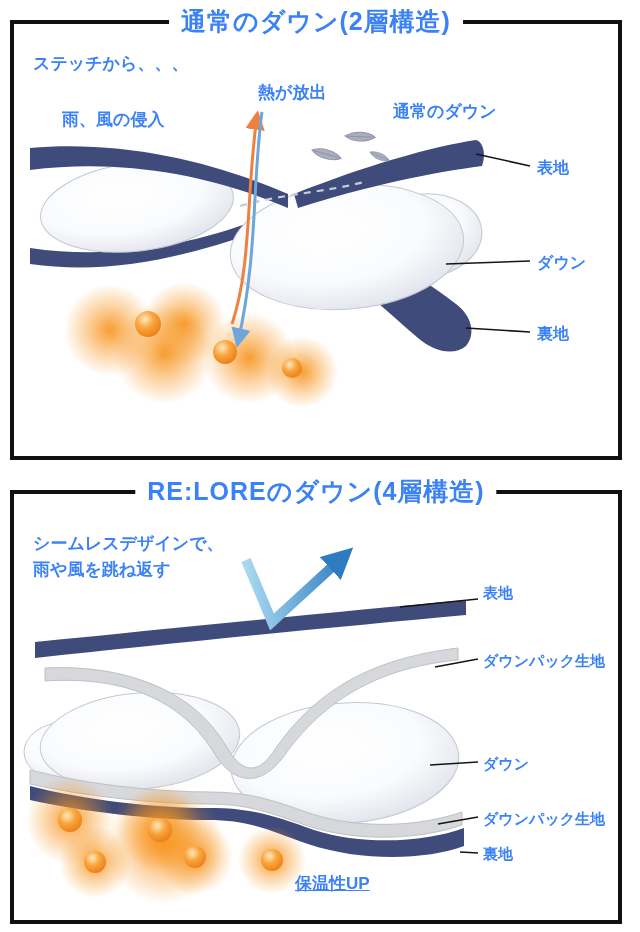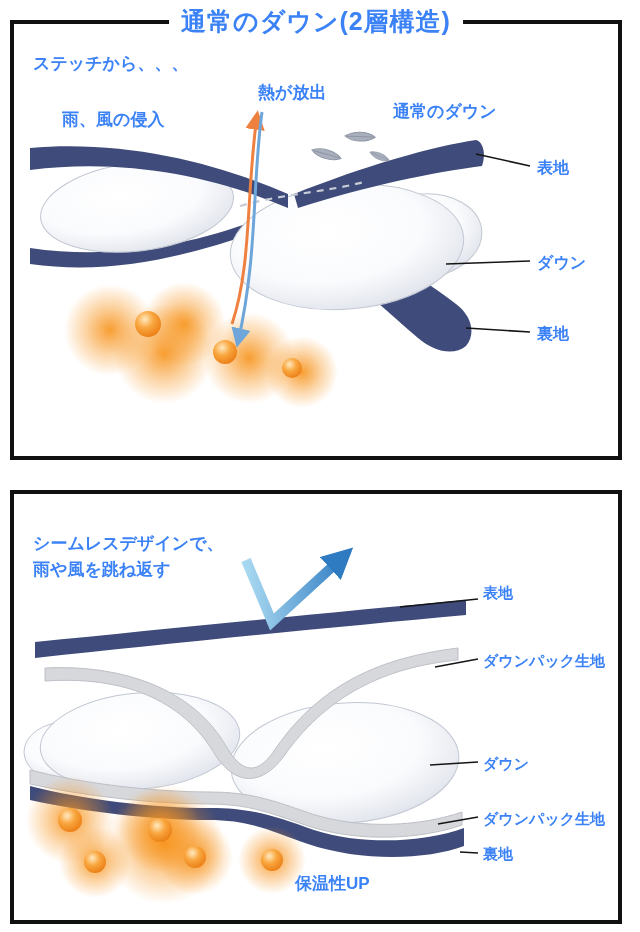--- a/index.html
+++ b/index.html
@@ -16,21 +16,21 @@
   .panel-title{
     position:absolute;top:-18px;left:50%;transform:translateX(-50%);
     background:#ffffff;padding:0 12px;font-size:25px;font-weight:700;
     white-space:nowrap;letter-spacing:1px;line-height:30px;
   }
   .art{position:absolute;left:0;top:0;}
   .ann{position:absolute;font-size:17px;font-weight:700;white-space:nowrap;text-align:center;}
   .lbl{position:absolute;font-weight:700;white-space:nowrap;}
   #panel-top .lbl{font-size:16px;}
   #panel-bottom .lbl{font-size:15px;}
-  .warm{position:absolute;font-size:17px;font-weight:700;white-space:nowrap;}
+  .warm{position:absolute;font-size:17px;font-weight:700;white-space:nowrap;text-decoration:underline;}
 </style>
 </head>
 <body>
 
 <div class="page">
 
   <section class="panel" id="panel-top">
     <div class="panel-title">通常のダウン(2層構造)</div>
 
     <svg class="art" width="604" height="432" viewBox="0 0 604 432">
@@ -121,20 +121,21 @@
     <div class="ann" style="left:48px;top:84px">雨、風の侵入</div>
     <div class="ann" style="left:244px;top:57px">熱が放出</div>
     <div class="ann" style="left:379px;top:76px">通常のダウン</div>
 
     <div class="lbl" style="left:523px;top:134px">表地</div>
     <div class="lbl" style="left:523px;top:229px">ダウン</div>
     <div class="lbl" style="left:523px;top:300px">裏地</div>
   </section>
 
   <section class="panel" id="panel-bottom">
+    <div class="panel-title">RE:LOREのダウン(4層構造)</div>
 
     <svg class="art" width="604" height="426" viewBox="0 0 604 426">
       <defs>
         <radialGradient id="downGrad2" cx="42%" cy="36%" r="75%">
           <stop offset="0%" stop-color="#ffffff"></stop>
           <stop offset="55%" stop-color="#fafbfd"></stop>
           <stop offset="85%" stop-color="#e4e7ee"></stop>
           <stop offset="100%" stop-color="#ced3dd"></stop>
         </radialGradient>
         <radialGradient id="glowGrad2" cx="50%" cy="50%" r="50%">

